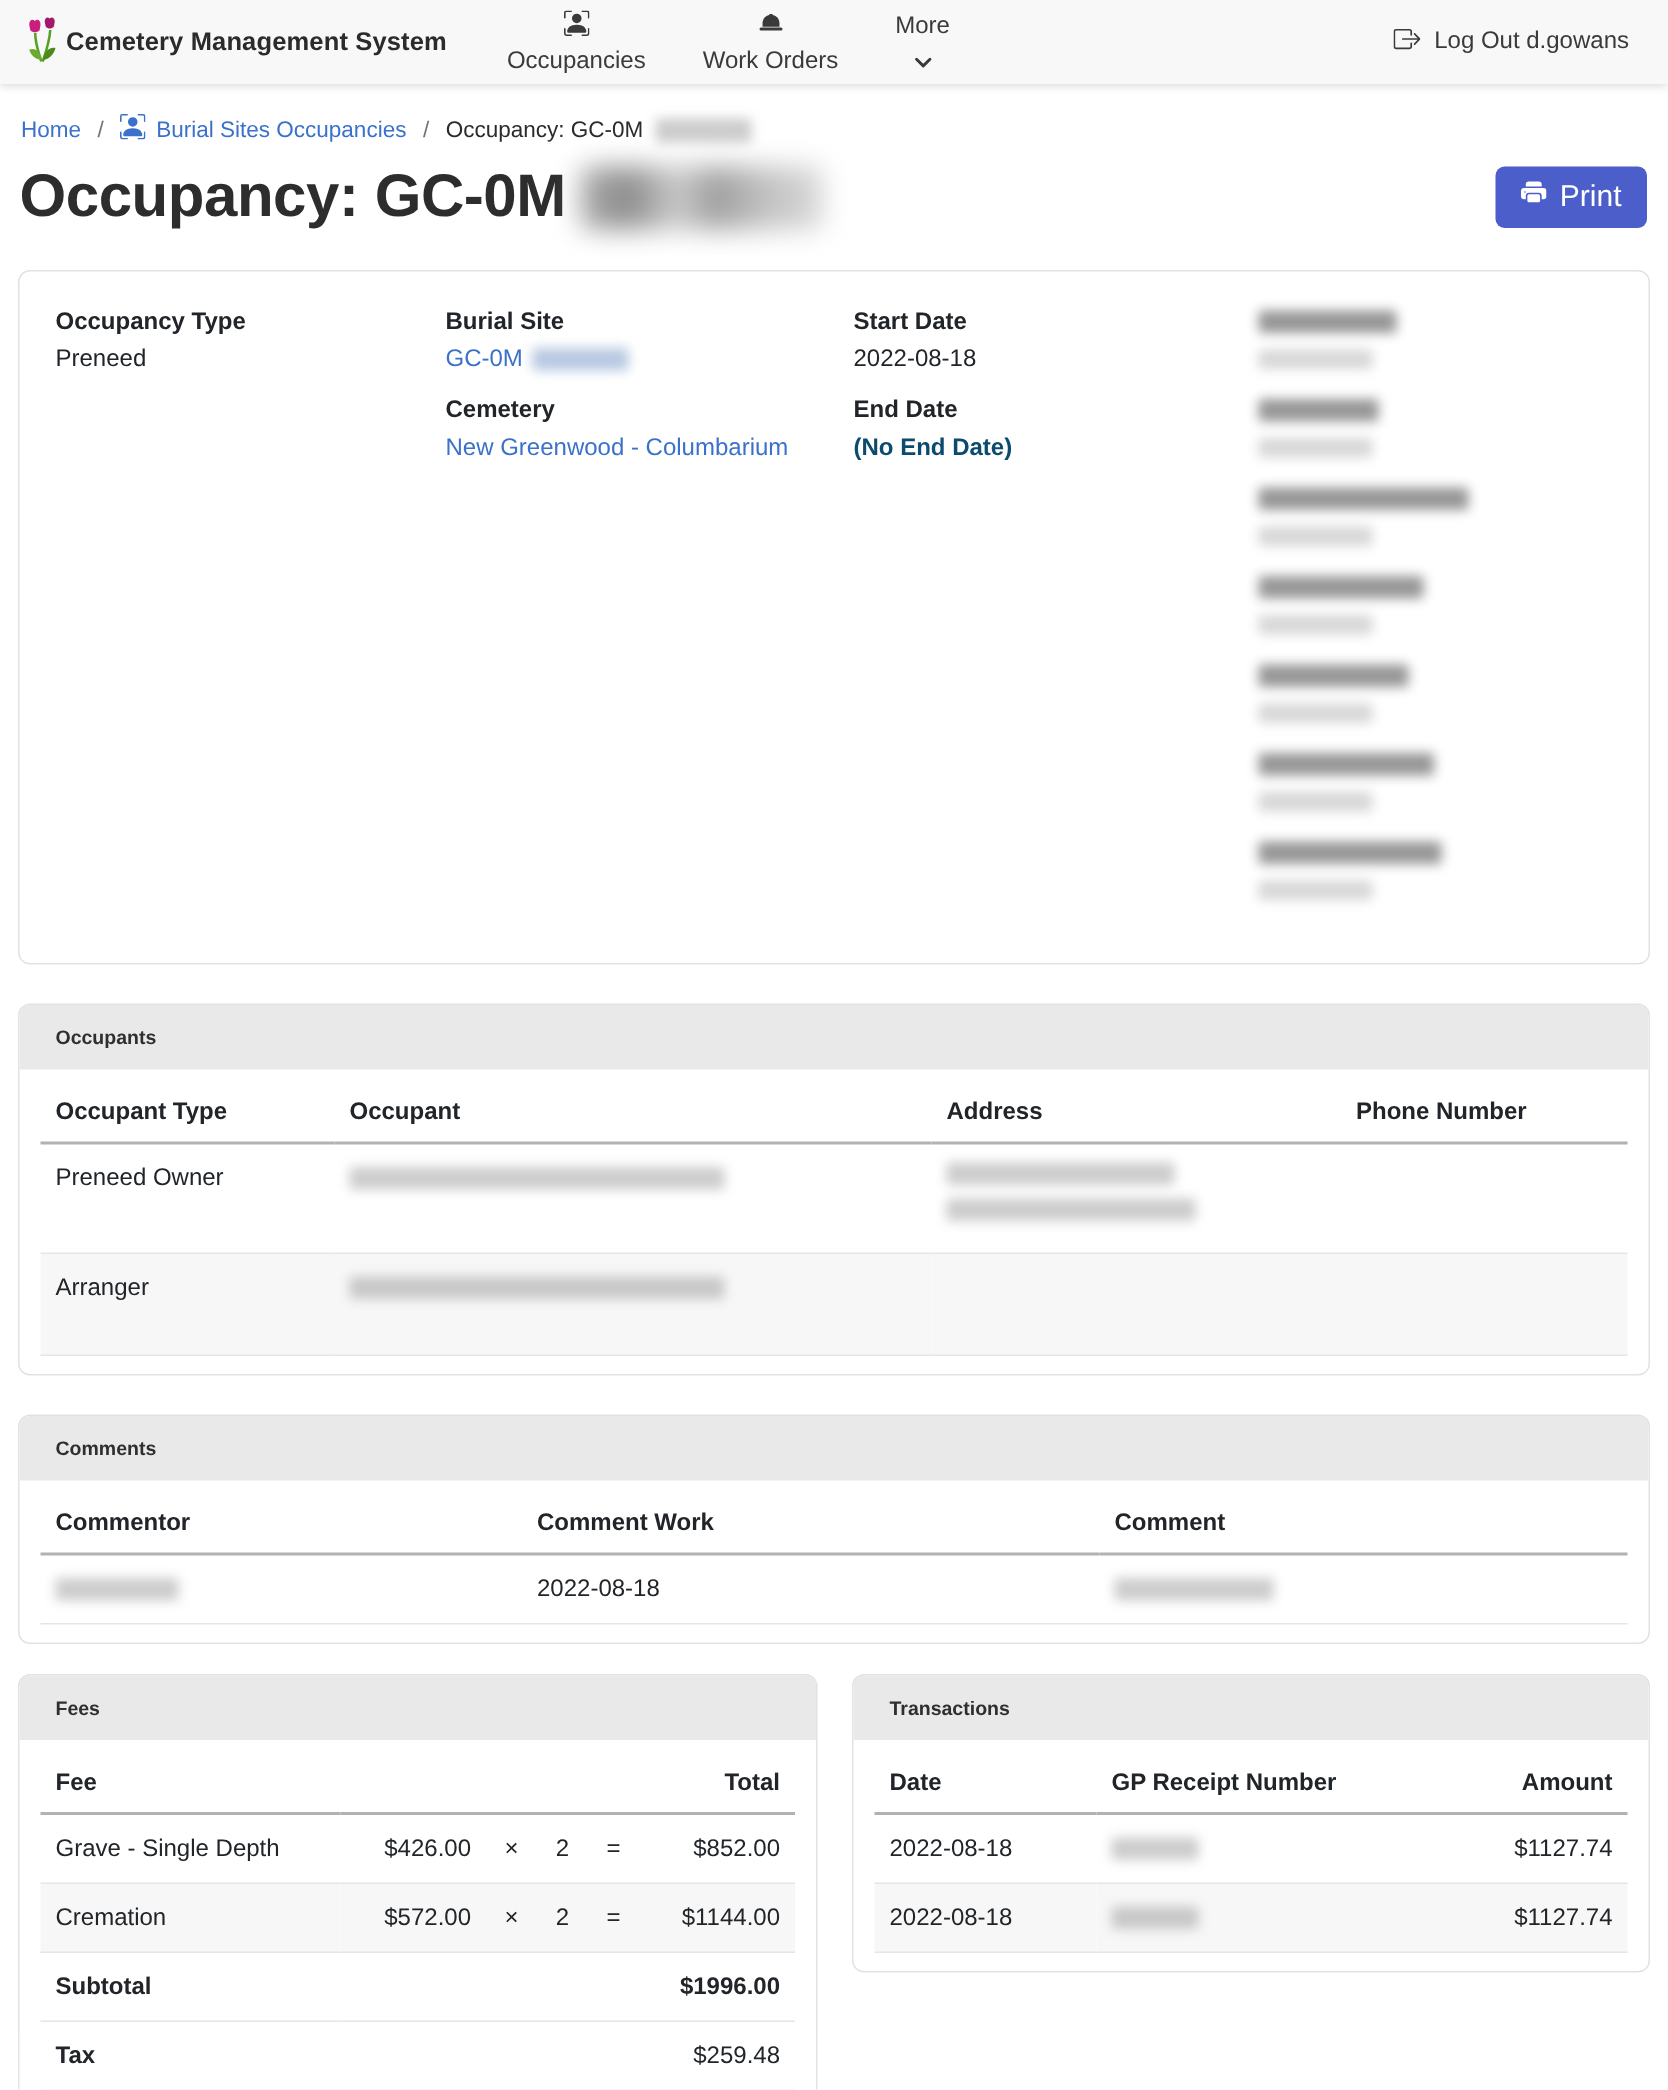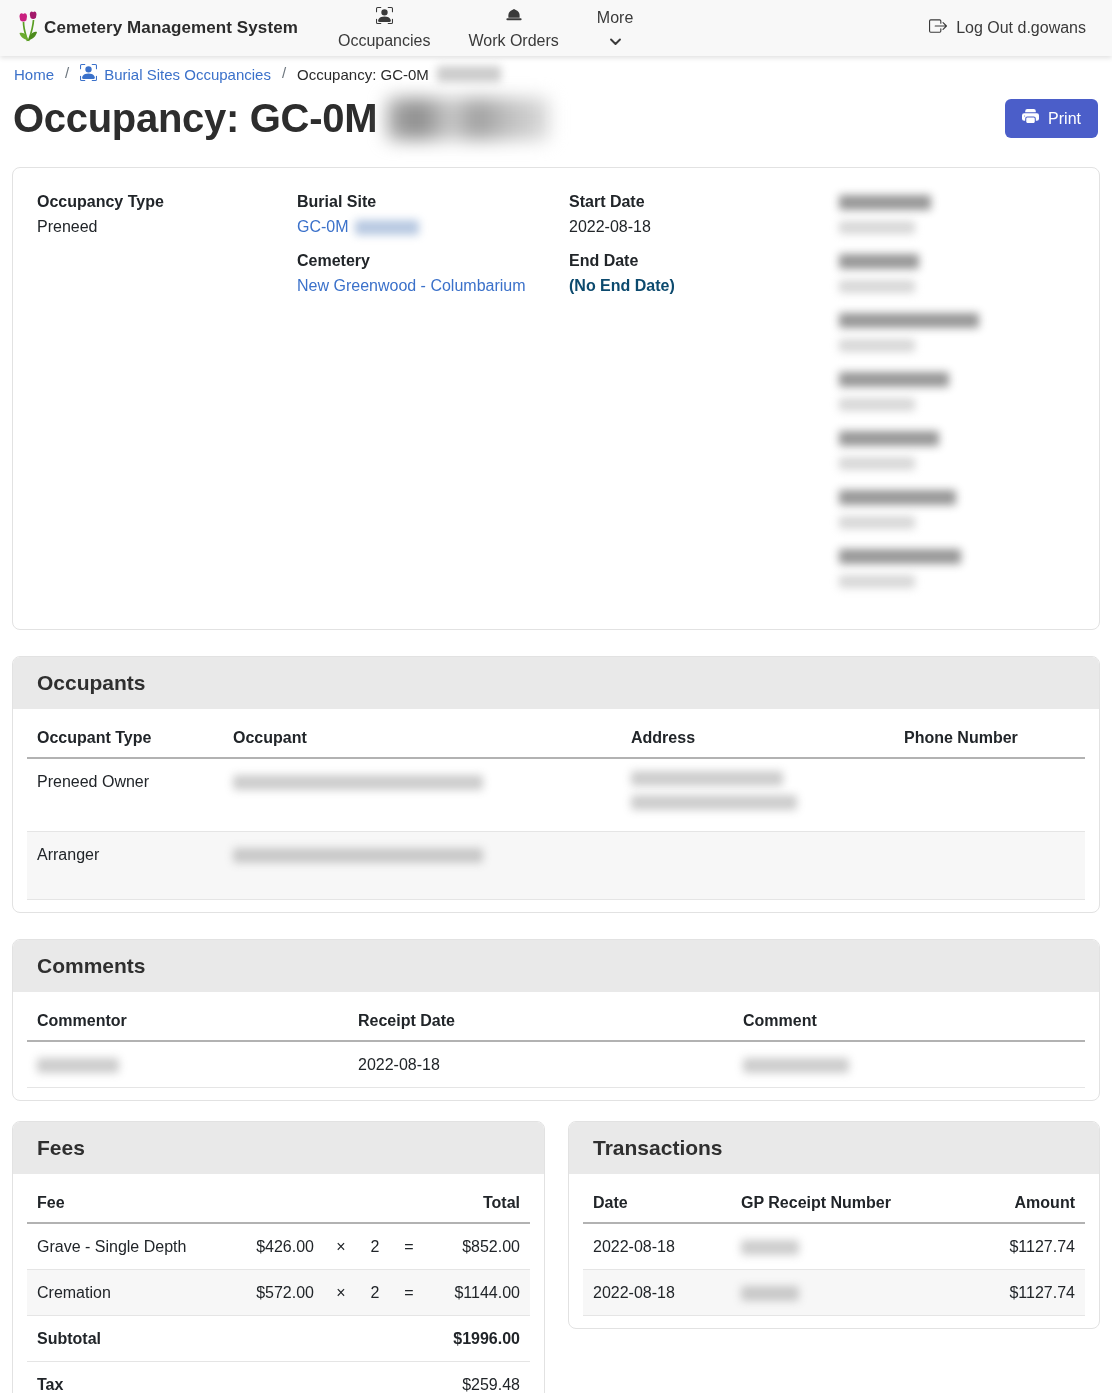--- a/index.html
+++ b/index.html
@@ -28,34 +28,34 @@
   .brand { display: flex; align-items: center; gap: 4px; margin-right: 40px; cursor: pointer; }
   .brand-title { font-weight: bold; font-size: 17px; color: #2b2b2b; letter-spacing: .1px; }
   .nav-links { display: flex; align-items: center; gap: 38px; }
   .nav-item { display: flex; align-items: center; gap: 8px; color: #3a3a3a; font-size: 16px; flex-direction: column; }
   .nav-item svg { display: block; }
   .spacer { flex: 1; }
   .logout { display: flex; align-items: center; gap: 9px; color: #3a3a3a; font-size: 16px; }
 
   
   .breadcrumb {
-    display: flex; gap: 11px;
-    padding: 8px 16px 8px 14px; font-size: 15px;
+    display: flex; align-items: center; gap: 11px;
+    padding: 20px 16px 8px 14px; font-size: 15px;
   }
   .crumb-link { color: #3b71ca; display: flex; align-items: center; gap: 7px; }
   .crumb-sep { color: #6c757d; }
   .crumb-current { color: #2b2b2b; display: flex; align-items: center; gap: 4px; }
 
   
   .title-row { display: flex; align-items: center; justify-content: space-between; padding: 4px 14px 0 13px; }
   .page-title { font-size: 40px; font-weight: 600; color: #2d2d2d; display: flex; align-items: center; letter-spacing: -.3px; }
   .btn-print {
     background: #4b5ec9; color: #fff; border: none; border-radius: 6px;
     display: flex; align-items: center; gap: 9px;
-    font-family: inherit; font-size: 16px; padding: 9px 17px; cursor: pointer; text-align: right;
+    font-family: inherit; font-size: 20px; padding: 9px 17px; cursor: pointer; text-align: right;
   }
 
   
   .card {
     border: 1px solid #e2e2e2; border-radius: 8px; background: #fff;
     margin: 26px 12px 0;
   }
   .details-card {
     display: grid;
     grid-template-columns: 260px 272px 270px 1fr;
@@ -63,21 +63,21 @@
     min-height: 412px;
   }
   .field { margin-bottom: 14px; }
   .field-label { font-weight: bold; margin-bottom: 5px; line-height: 20px; }
   .field-value { line-height: 20px; }
   .link { color: #3b71ca; }
   .muted { color: #0c4a6e; font-weight: bold; }
 
   .section-card { border: 1px solid #e2e2e2; border-radius: 8px; margin: 26px 12px 0; background: #fff; overflow: hidden; }
   .section-header {
-    background: #e9e9e9; padding: 14px 24px; font-size: 21px; font-weight: bold; color: #2f2f2f;
+    background: #e9e9e9; padding: 14px 24px; font-size: 13px; font-weight: bold; color: #2f2f2f;
   }
   .section-body { padding: 8px 14px 12px; }
 
   table { width: 100%; border-collapse: collapse; font-size: 16px; }
   thead th {
     text-align: left; font-weight: bold; padding: 12px 10px 10px;
     border-bottom: 2px solid #b2b2b2;
   }
   tbody td { padding: 12px 10px; border-bottom: 1px solid #e5e5e5; vertical-align: top; line-height: 21px; }
   tr.striped { background: #f7f7f7; }
@@ -315,21 +315,21 @@
   <div class="section-body">
     <table>
       <colgroup>
           <col style="width:321px">
           <col style="width:385px">
           <col>
         </colgroup>
       <thead>
         <tr>
           <th>Commentor</th>
-          <th>Receipt Date</th>
+          <th>Comment Work</th>
           <th>Comment</th>
         </tr>
       </thead>
       <tbody>
         <tr>
           <td><span class="blur" style="width:82px"></span></td>
           <td>2022-08-18</td>
           <td><span class="blur" style="width:106px"></span></td>
         </tr>
       </tbody>

